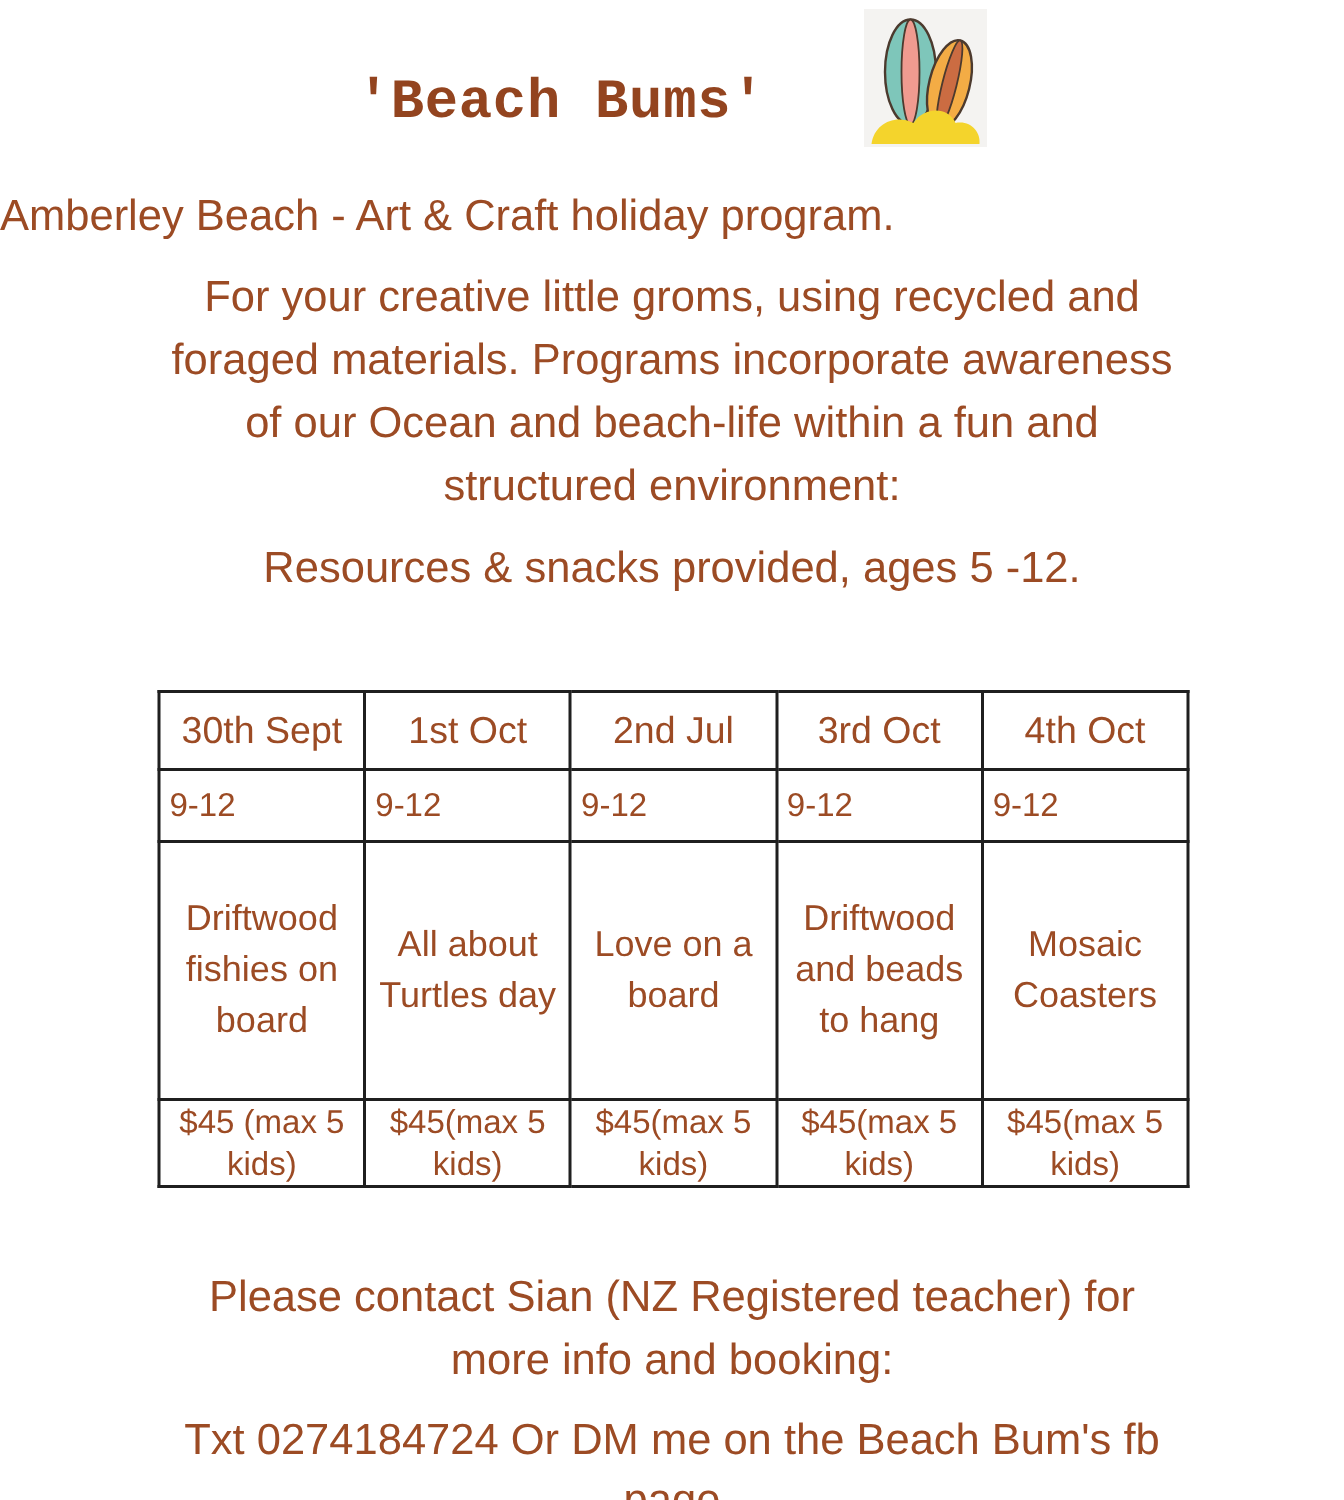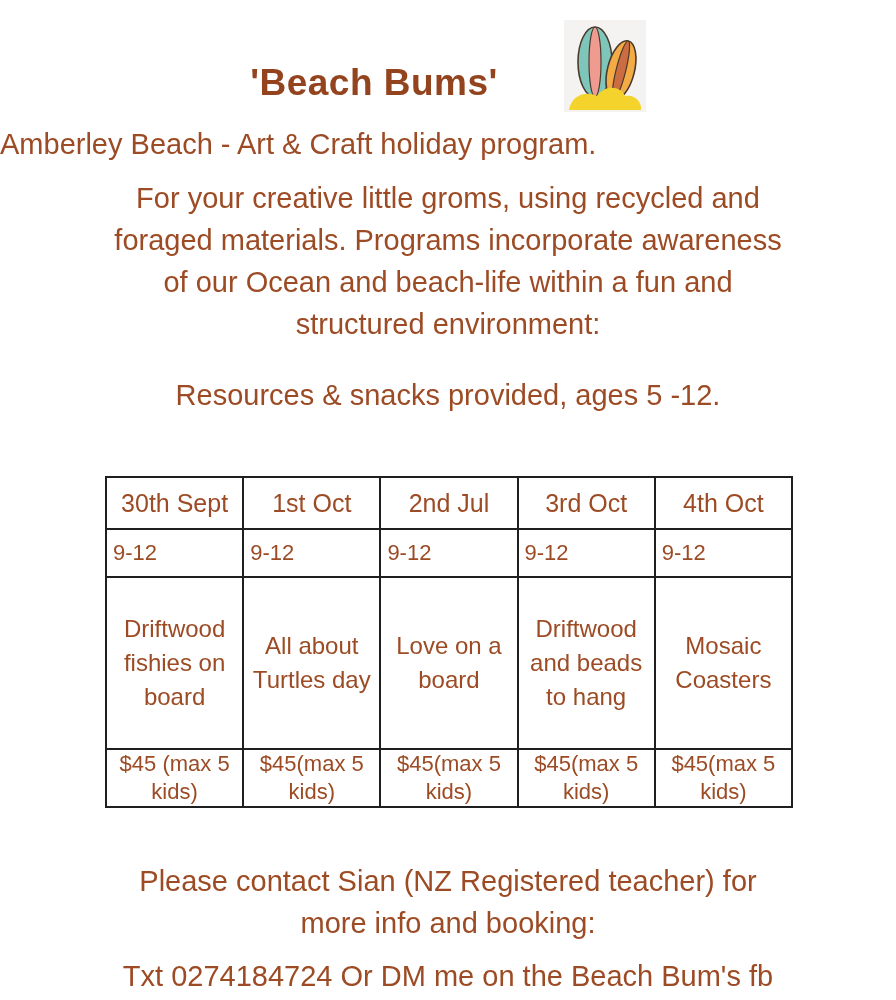--- a/index.html
+++ b/index.html
@@ -5,37 +5,37 @@
   * { margin: 0; padding: 0; box-sizing: border-box; }
   html, body { background: #ffffff; }
   body {
     width: 896px; height: 1000px;
     font-family: "Liberation Sans", sans-serif;
     color: #9C4B24;
     overflow: hidden;
   }
   .header {
     display: flex; justify-content: center; align-items: flex-start;
-    gap: 66px; padding-top: 20px; height: 104px;
+    gap: 66px; padding-top: 6px; height: 104px; font-family: Liberation Mono, monospace;
   }
   .title {
     font-size: 37px; font-weight: bold; color: #93441F;
     margin-top: 42px; letter-spacing: 0.5px;
   }
   .logo {
     width: 82px; height: 92px; background: #f4f3f1;
     display: flex; align-items: center; justify-content: center;
     flex-shrink: 0;
   }
   .subtitle { font-size: 29px; margin-top: 24px; }
   .description {
     text-align: center; font-size: 29px; line-height: 42px;
     margin-top: 16px; white-space: pre-line;
   }
-  .resources { text-align: center; font-size: 29px; margin-top: 34px; }
+  .resources { text-align: center; font-size: 29px; margin-top: 18px; }
   table.schedule {
     border-collapse: collapse; table-layout: fixed;
     width: 688px; margin: 64px 0 0 105px;
   }
   table.schedule td { border: 2px solid #1F1F1F; overflow: hidden; }
   .row-date td   { height: 52px;  font-size: 25px; text-align: center; }
   .row-time td   { height: 48px;  font-size: 22px; text-align: left; padding-left: 6px; border-bottom-width: 3px; }
   .row-activity td { height: 172px; font-size: 24px; text-align: center; line-height: 34px; vertical-align: middle; padding: 0 4px; }
   .row-price td  { height: 57px;  font-size: 22px; text-align: center; line-height: 28px; vertical-align: middle; }
   .contact {

